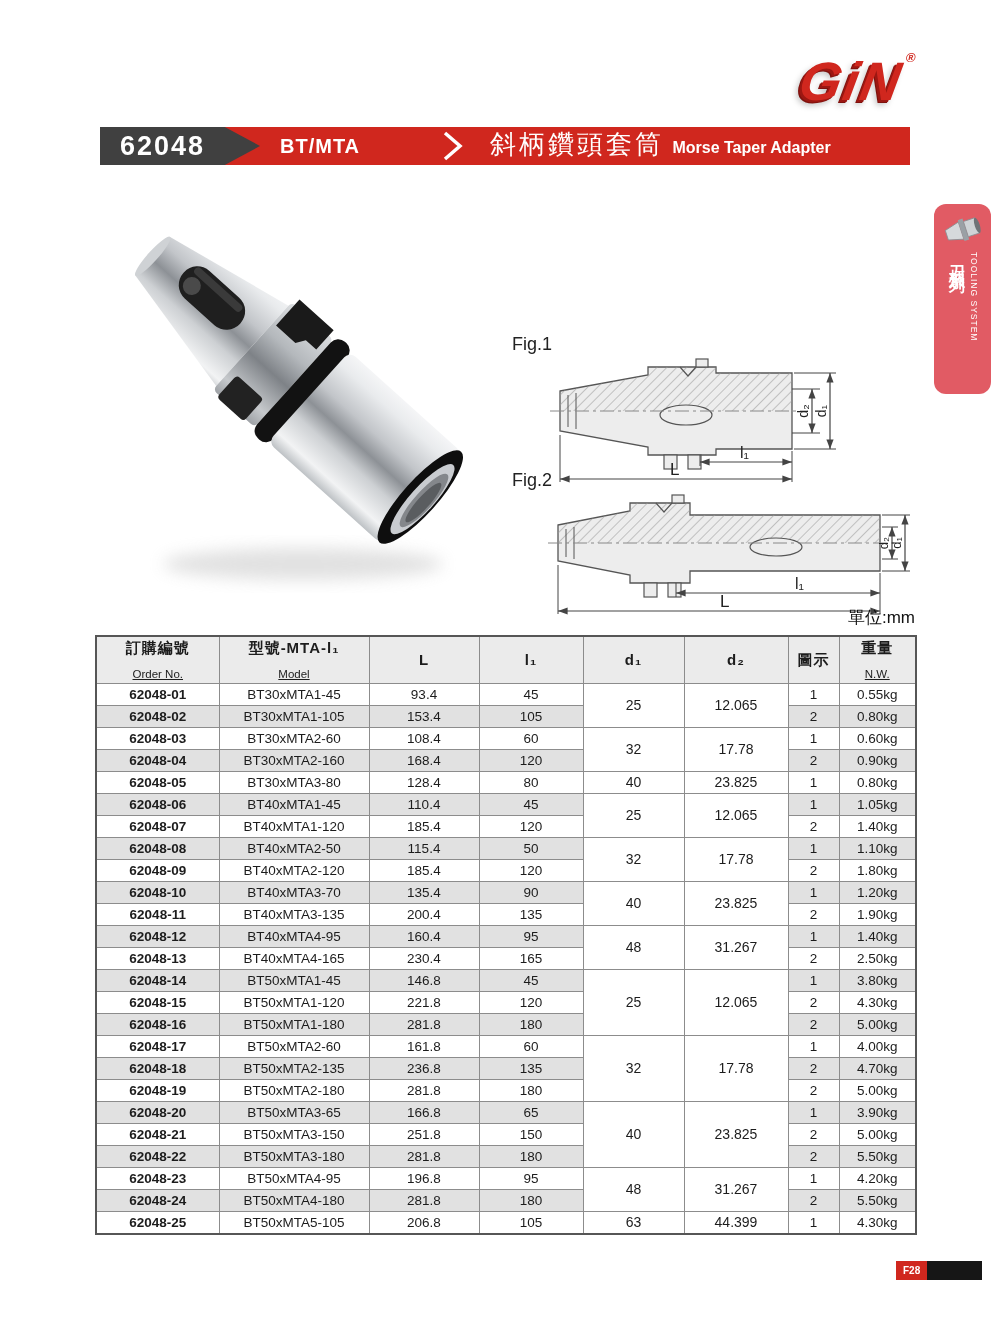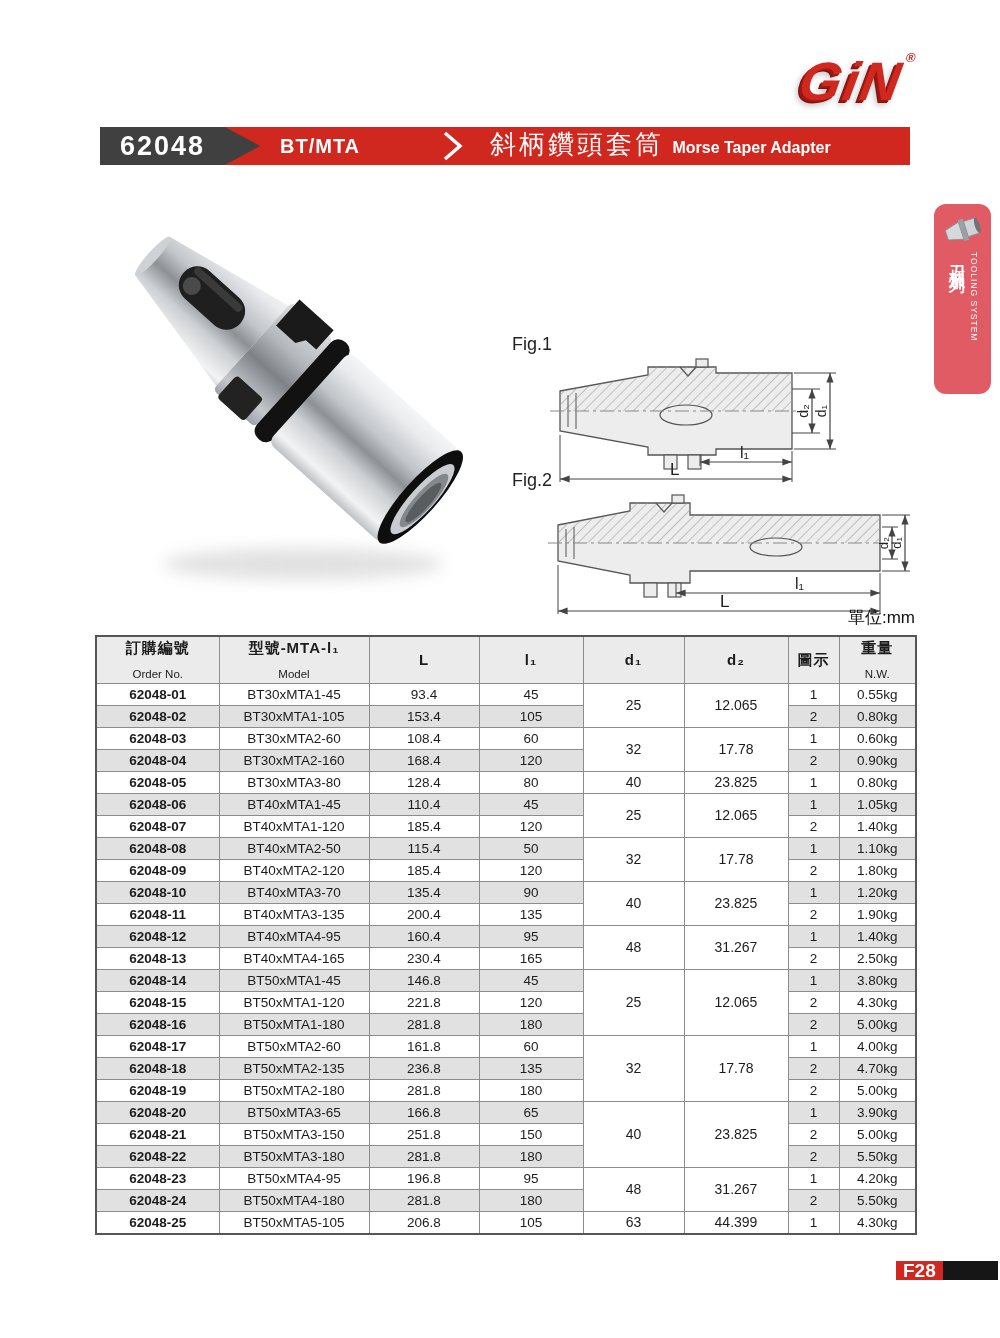--- a/index.html
+++ b/index.html
@@ -43,37 +43,37 @@
   .fig-label{font-size:18px; color:#222;}
   .fig-svg{display:block; margin-left:28px; margin-top:0;}
   .unit-label{position:absolute; top:606px; left:780px; width:135px; text-align:right; font-size:17px; color:#111;}
 
   
   .spec-table{position:absolute; left:95px; top:635px; width:820px; border-collapse:collapse;
               table-layout:fixed; background:#701a75; border:2px solid #565656;}
   .spec-table th,.spec-table td{border:1px solid #8c8c8c; padding:0; text-align:center; line-height:1.15;}
   .spec-table th{background:#ebebeb; height:46px; vertical-align:middle;}
   .th-main{font-size:15px; font-weight:bold; color:#1c1c1c; letter-spacing:1px;}
-  .th-sub{font-size:11.5px; font-weight:normal; color:#1c1c1c; margin-top:11px;}
+  .th-sub{font-size:11.5px; font-weight:normal; color:#1c1c1c; margin-top:11px;text-decoration:underline;}
   .spec-table td{font-size:13.5px; height:21px; color:#1c1c1c; background:#fff;}
   .spec-table tr.stripe td{background:#e1e1e1;}
   .spec-table td.order{font-weight:bold;}
   .spec-table td.merged{background:#fff !important; font-size:14px;}
 
   
   .right-tab{position:absolute; left:934px; top:204px; width:57px; height:190px; background:#e15b64;
              border-radius:12px; display:flex; flex-direction:column; align-items:center;
              padding-top:8px; box-sizing:border-box;}
   .tab-texts{display:flex; flex-direction:row; justify-content:center; margin-top:4px;}
   .tab-zh{writing-mode:vertical-rl; font-size:16px; color:#fff; letter-spacing:4px; font-weight:bold;}
   .tab-en{writing-mode:vertical-rl; font-size:8.5px; color:#fff; letter-spacing:1px; margin-left:2px;}
 
   
   .footer{position:absolute; top:1261px; left:896px; height:19px; display:flex;}
-  .page-no{background:#d0271e; color:#fff; font-weight:bold; font-size:19px; padding:8px 7px; display:flex; align-items:center;}
+  .page-no{background:#d0271e; color:#fff; font-weight:bold; font-size:10px; padding:8px 7px; display:flex; align-items:center;}
   .footer-bar{width:55px; background:#161616;}
 
   svg text{font-family:"Liberation Sans","DejaVu Sans",sans-serif;}
 </style>
 </head>
 <body>
 
 <div class="page">
 
   <div class="logo">

